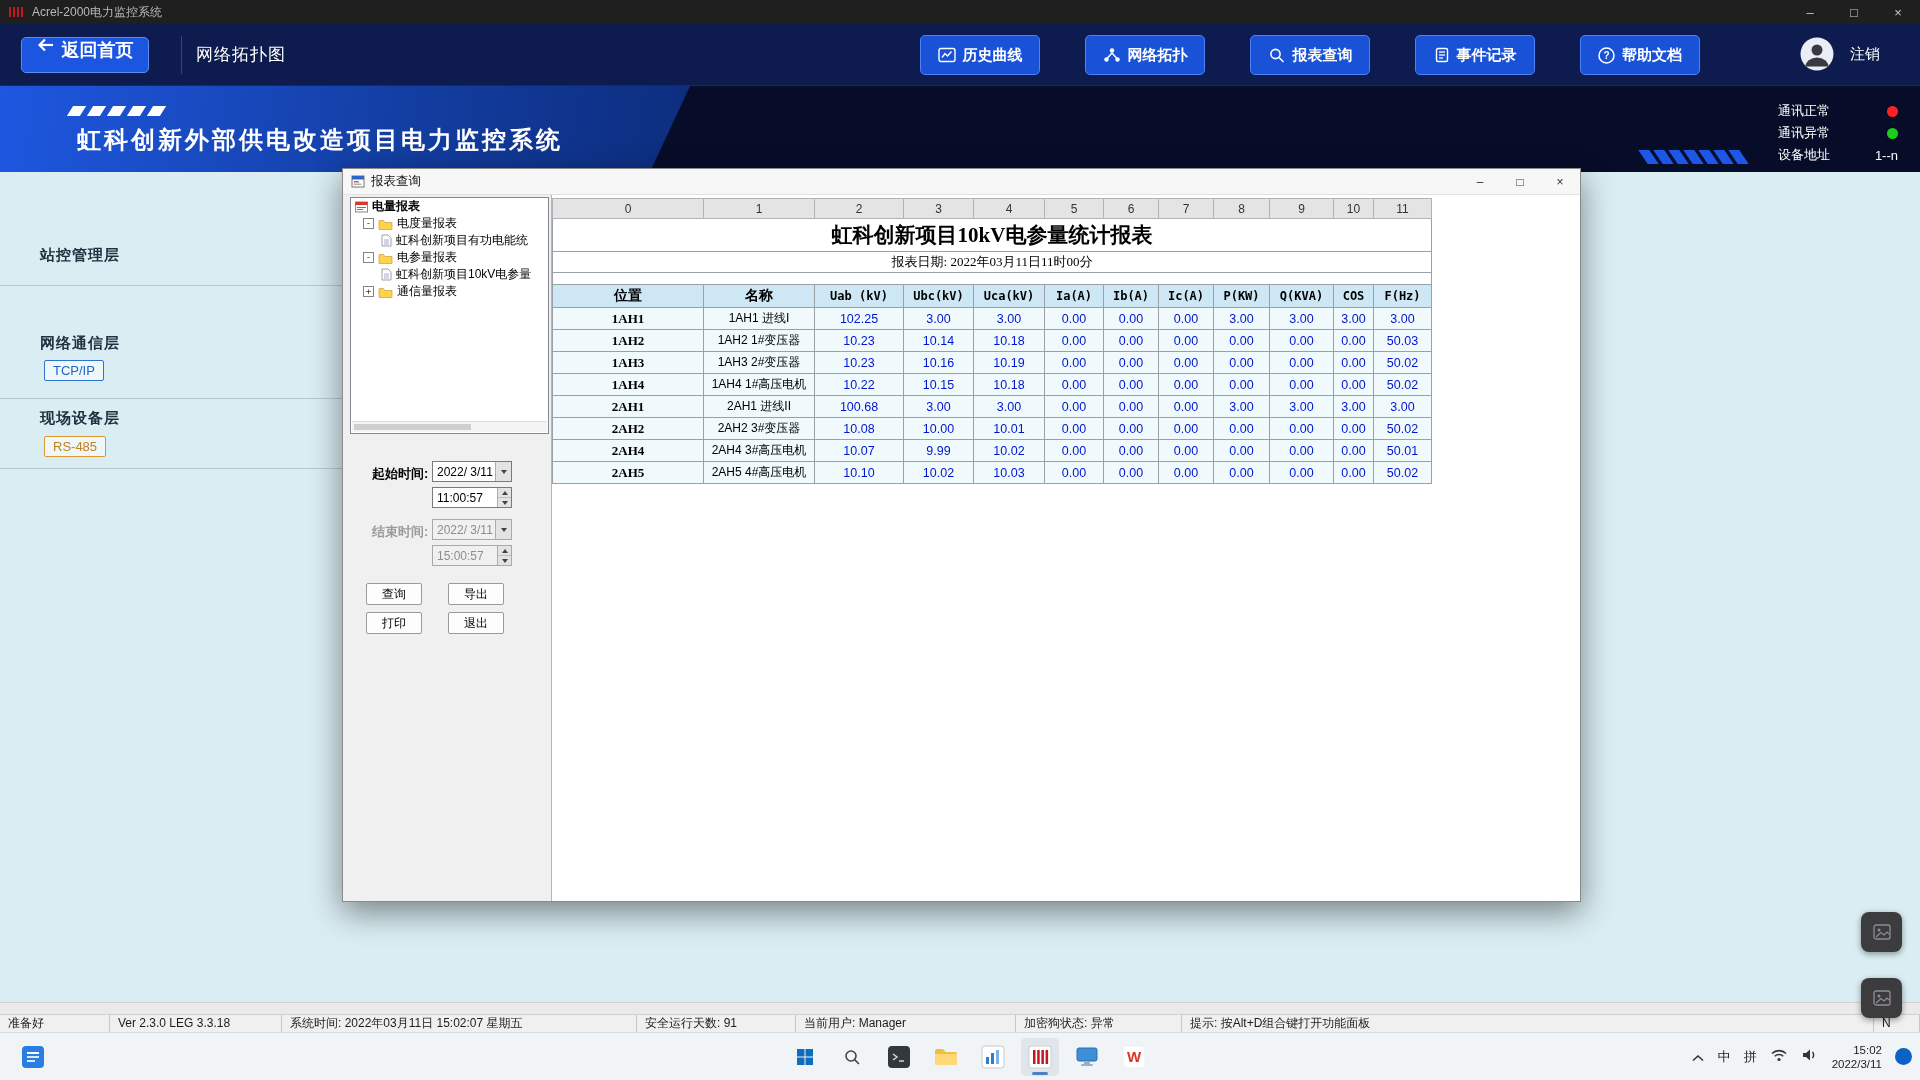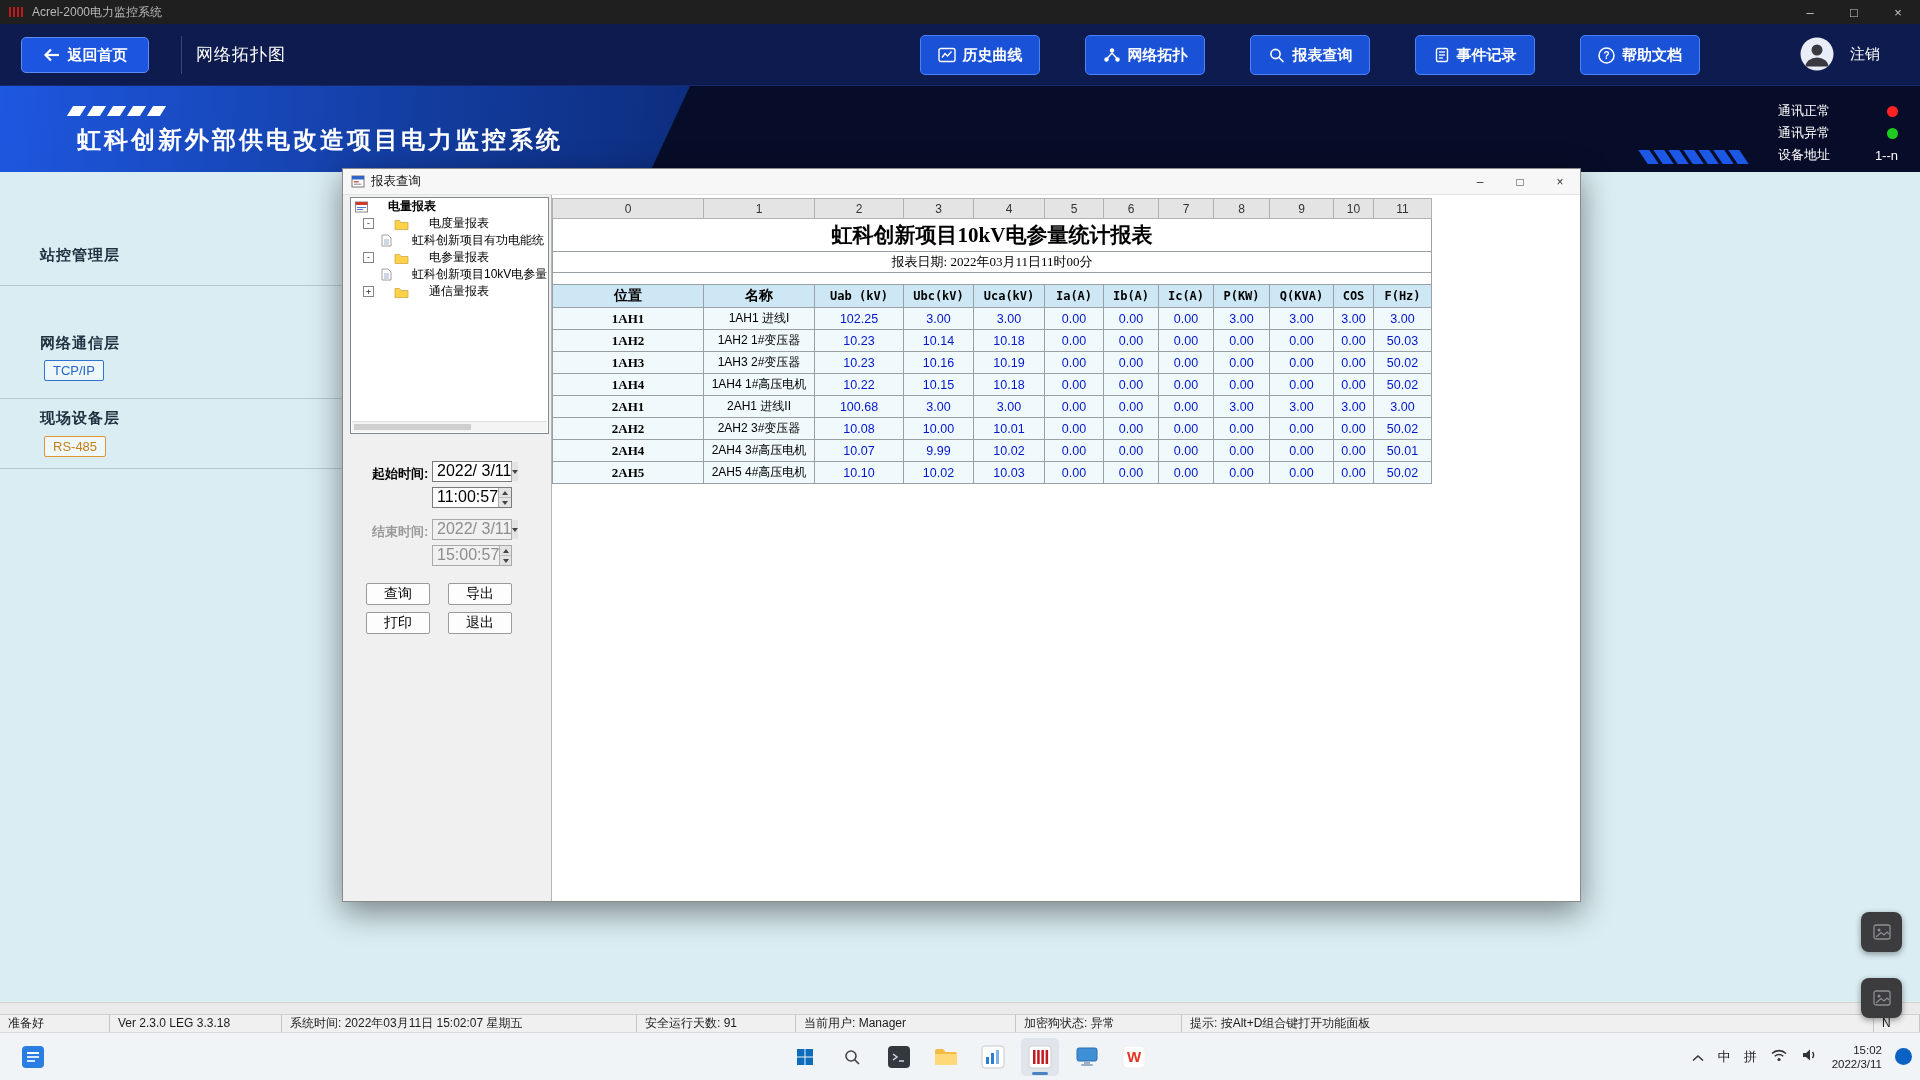--- a/index.html
+++ b/index.html
@@ -8,21 +8,21 @@
 
   
   .titlebar { position:absolute; left:0; top:0; width:1920px; height:24px; background:#1f1f1f; display:flex; align-items:center; }
   .titlebar .logo { margin-left:8px; display:flex; align-items:center; }
   .titlebar .app-title { margin-left:8px; font-size:12px; color:#b9b9b9; }
   .win-controls { margin-left:auto; display:flex; height:100%; }
   .win-controls span { width:44px; height:100%; display:flex; align-items:center; justify-content:center; color:#c9c9c9; font-size:13px; cursor:default; }
 
   
   .navbar { position:absolute; left:0; top:24px; width:1920px; height:62px; background:#0d1b4e; border-bottom:1px solid #16276b; }
-  .nav-back { position:absolute; left:21px; top:13px; width:128px; height:36px; background:#1c56e0; border:1px solid #5f8cf2; border-radius:5px; color:#fff; font-size:15px; font-weight:bold; display:flex; align-items:center; justify-content:center; gap:7px; }
+  .nav-back { position:absolute; left:21px; top:13px; width:128px; height:36px; background:#1c56e0; border:1px solid #5f8cf2; border-radius:5px; color:#fff; font-size:18px; font-weight:bold; display:flex; justify-content:center; gap:7px; }
   .nav-divider { position:absolute; left:181px; top:12px; width:1px; height:38px; background:#32477f; }
   .nav-title { position:absolute; left:196px; top:0; height:62px; line-height:62px; color:#fff; font-size:17px; letter-spacing:1px; }
   .nav-actions { position:absolute; left:920px; top:11px; display:flex; gap:45px; }
   .nav-actions .nav-btn { width:120px; height:40px; background:#1952d6; border:1px solid #4b82f7; border-radius:5px; color:#fff; font-size:15px; font-weight:bold; display:flex; align-items:center; justify-content:center; gap:7px; }
   .nav-user { position:absolute; right:40px; top:13px; display:flex; align-items:center; gap:16px; }
   .nav-user .logout { color:#fff; font-size:15px; }
 
   
   .banner { position:absolute; left:0; top:86px; width:1920px; height:86px; background:#070d28; }
   .banner-shape { position:absolute; left:0; top:0; width:690px; height:86px; background:linear-gradient(97deg,#1e57e0 0%, #123c9e 62%, #0d2d7e 100%); clip-path:polygon(0 0, 690px 0, 650px 86px, 0 86px); }
@@ -47,41 +47,41 @@
 
   
   .dialog { position:absolute; left:342px; top:168px; width:1239px; height:734px; background:#f0f0f0; border:1px solid #8a8a8a; box-shadow:0 10px 30px rgba(0,0,0,.45); z-index:10; }
   .dlg-titlebar { height:26px; background:#f7f7f7; border-bottom:1px solid #e2e2e2; display:flex; align-items:center; padding-left:8px; }
   .dlg-titlebar .dlg-title { margin-left:6px; font-size:12.5px; color:#111; }
   .dlg-controls { margin-left:auto; display:flex; height:100%; }
   .dlg-controls span { width:40px; height:100%; display:flex; align-items:center; justify-content:center; color:#333; font-size:12px; }
   .dlg-body { position:relative; height:calc(100% - 26px); }
 
   .tree-box { position:absolute; left:7px; top:2px; width:199px; height:237px; background:#fff; border:1px solid #828790; font-size:12px; color:#000; overflow:hidden; }
-  .tree-row { height:17px; display:flex; align-items:center; gap:20px; white-space:nowrap; }
+  .tree-row { height:17px; display:flex; align-items:center; gap:4px; white-space:nowrap; }
   .tree-row.lvl0 { padding-left:4px; font-weight:bold; }
   .tree-row.lvl1 { padding-left:12px; }
   .tree-row.lvl2 { padding-left:30px; }
   .expander { width:11px; height:11px; border:1px solid #848484; background:#fff; font:9px/9px "DejaVu Sans Mono",monospace; text-align:center; color:#333; flex:0 0 11px; }
   .tree-scroll { position:absolute; left:1px; right:1px; bottom:1px; height:11px; background:#f4f4f4; border-top:1px solid #ddd; }
   .tree-scroll .thumb { margin:2px; width:60%; height:6px; background:#cfcfcf; }
 
   .fld-label { position:absolute; left:29px; font-size:13px; font-weight:bold; color:#000; }
   .fld-label.disabled { color:#9a9a9a; }
-  .combo, .spinner { position:absolute; left:89px; width:80px; height:21px; background:#fff; border:1px solid #7a7a7a; display:flex; font-size:16px; color:#000; }
+  .combo, .spinner { position:absolute; left:89px; width:80px; height:21px; background:#fff; border:1px solid #7a7a7a; display:flex; align-items:center; font-size:12px; color:#000; }
   .combo .val, .spinner .val { flex:1; padding-left:4px; white-space:nowrap; }
   .combo .drop { width:16px; height:100%; background:#e3e3e3; border-left:1px solid #adadad; display:flex; align-items:center; justify-content:center; }
   .tri-down { width:0; height:0; border-left:3.5px solid transparent; border-right:3.5px solid transparent; border-top:4.5px solid #444; }
   .tri-up { width:0; height:0; border-left:3px solid transparent; border-right:3px solid transparent; border-bottom:4px solid #444; }
   .tri-down.small { border-left-width:3px; border-right-width:3px; border-top-width:4px; }
   .spin-btns { width:14px; height:100%; display:flex; flex-direction:column; border-left:1px solid #adadad; }
   .spin-btns span { flex:1; background:#e3e3e3; display:flex; align-items:center; justify-content:center; }
   .spin-btns span:first-child { border-bottom:1px solid #bdbdbd; }
   .combo.disabled, .spinner.disabled { background:#f0f0f0; color:#8d8d8d; border-color:#a9a9a9; }
-  .dlg-btn { position:absolute; width:64px; height:22px; background:#fdfdfd; border:1px solid #9a9a9a; border-radius:2px; font-size:14px; color:#000; display:flex; align-items:center; justify-content:center; }
+  .dlg-btn { position:absolute; width:56px; height:22px; background:#fdfdfd; border:1px solid #9a9a9a; border-radius:2px; font-size:12px; color:#000; display:flex; align-items:center; justify-content:center; }
 
   .table-pane { position:absolute; left:208px; top:0; right:0; bottom:0; background:#fff; border-left:1px solid #b5b5b5; overflow:hidden; }
   .report-table { border-collapse:collapse; table-layout:fixed; width:879px; margin-top:3px; }
   .report-table td, .report-table th { border:1px solid #9aa0a6; overflow:hidden; white-space:nowrap; text-align:center; }
   .ss-row td { background:#e4e4e4; height:20px; font-size:12px; color:#333; border-color:#b2b2b2; }
   .title-row td { height:33px; background:#fff; font-family:"Liberation Serif","DejaVu Serif",serif; font-weight:bold; font-size:21px; color:#000;margin-left:30px; }
   .date-row td { height:21px; background:#fff; font-family:"Liberation Serif","DejaVu Serif",serif; font-size:13px; color:#000; }
   .gap-row td { height:12px; background:#fff; }
   .head-row th { height:23px; background:#cde8f4; font-weight:bold; color:#000; }
   .head-row th:nth-child(-n+2) { font-size:14px; }

